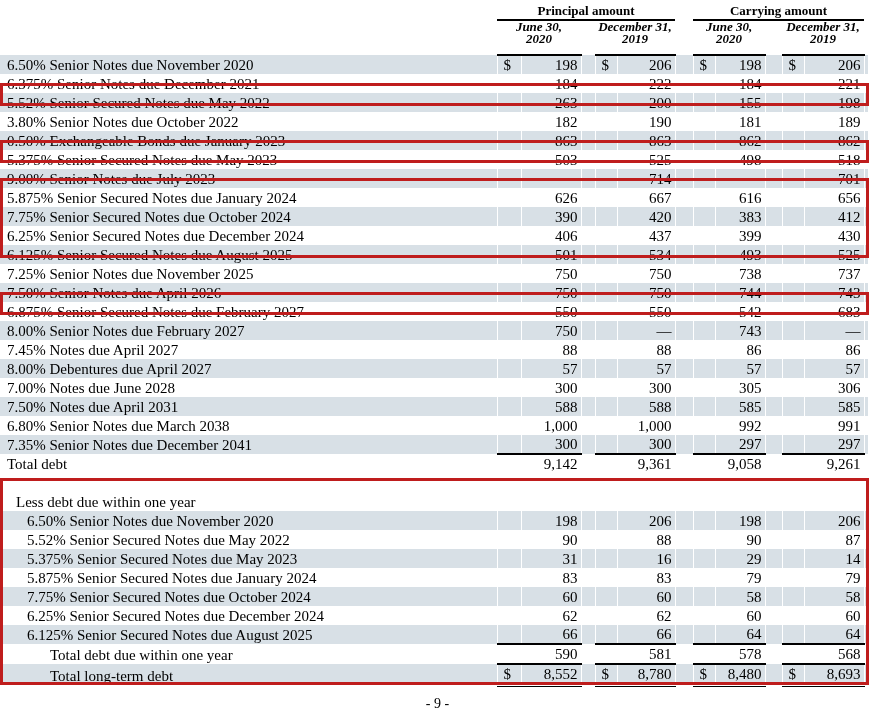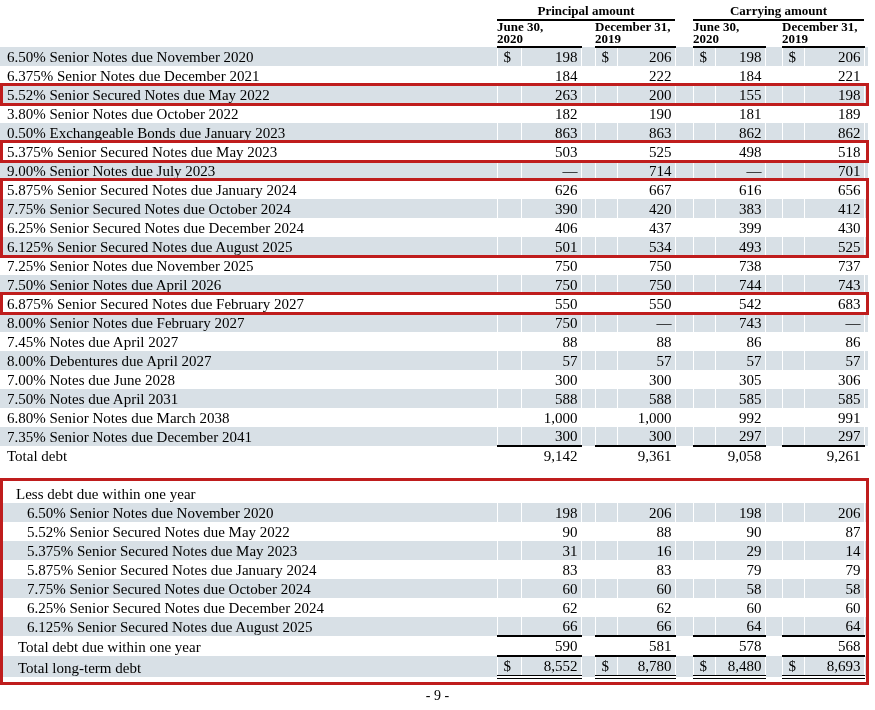--- a/index.html
+++ b/index.html
@@ -21,34 +21,34 @@
     table-layout:fixed;
     width:868px;
     margin:0;
   }
   td{vertical-align:bottom;overflow:hidden;white-space:nowrap;}
   
   thead td{font-weight:bold;font-size:13px;line-height:13px;vertical-align:bottom;}
   tr.h1{height:20px;}
   tr.h1 td.grp{text-align:center;border-bottom:2px solid var(--rule);padding-bottom:2px;margin-top:27px;}
   tr.h2{height:27px;}
-  tr.h2 td.sub{border-bottom:2px solid var(--rule);padding-bottom:1px;}
+  tr.h2 td.sub{text-align:center;border-bottom:2px solid var(--rule);padding-bottom:9px;font-style:italic;}
   tr.h2 td.sub div{line-height:12px;}
   
   tbody td{font-size:15px;height:19px;line-height:18px;border-right:1px solid #fff;}
   tbody tr.shaded td{background:var(--shade);}
   td.lbl{text-align:left;}
   td.dol{text-align:left;padding-left:6px;}
   td.val{text-align:right;padding-right:3px;}
   td.rb{border-bottom:2px solid var(--rule);}
   td.db{border-bottom:4px double var(--rule);}
   td.ind0{padding-left:7px;}
   td.ind1{padding-left:16px;}
   td.ind2{padding-left:27px;}
-  td.ind3{padding-left:18px;}
+  td.ind3{padding-left:50px;}
   tbody#spacer-body tr{height:13px;}
   tbody#spacer-body td{background:#fff;border:none;}
   
   .hlbox{
     position:absolute;
     left:0;
     width:869px;
     border:3px solid var(--red);
     pointer-events:none;
     background:transparent;

